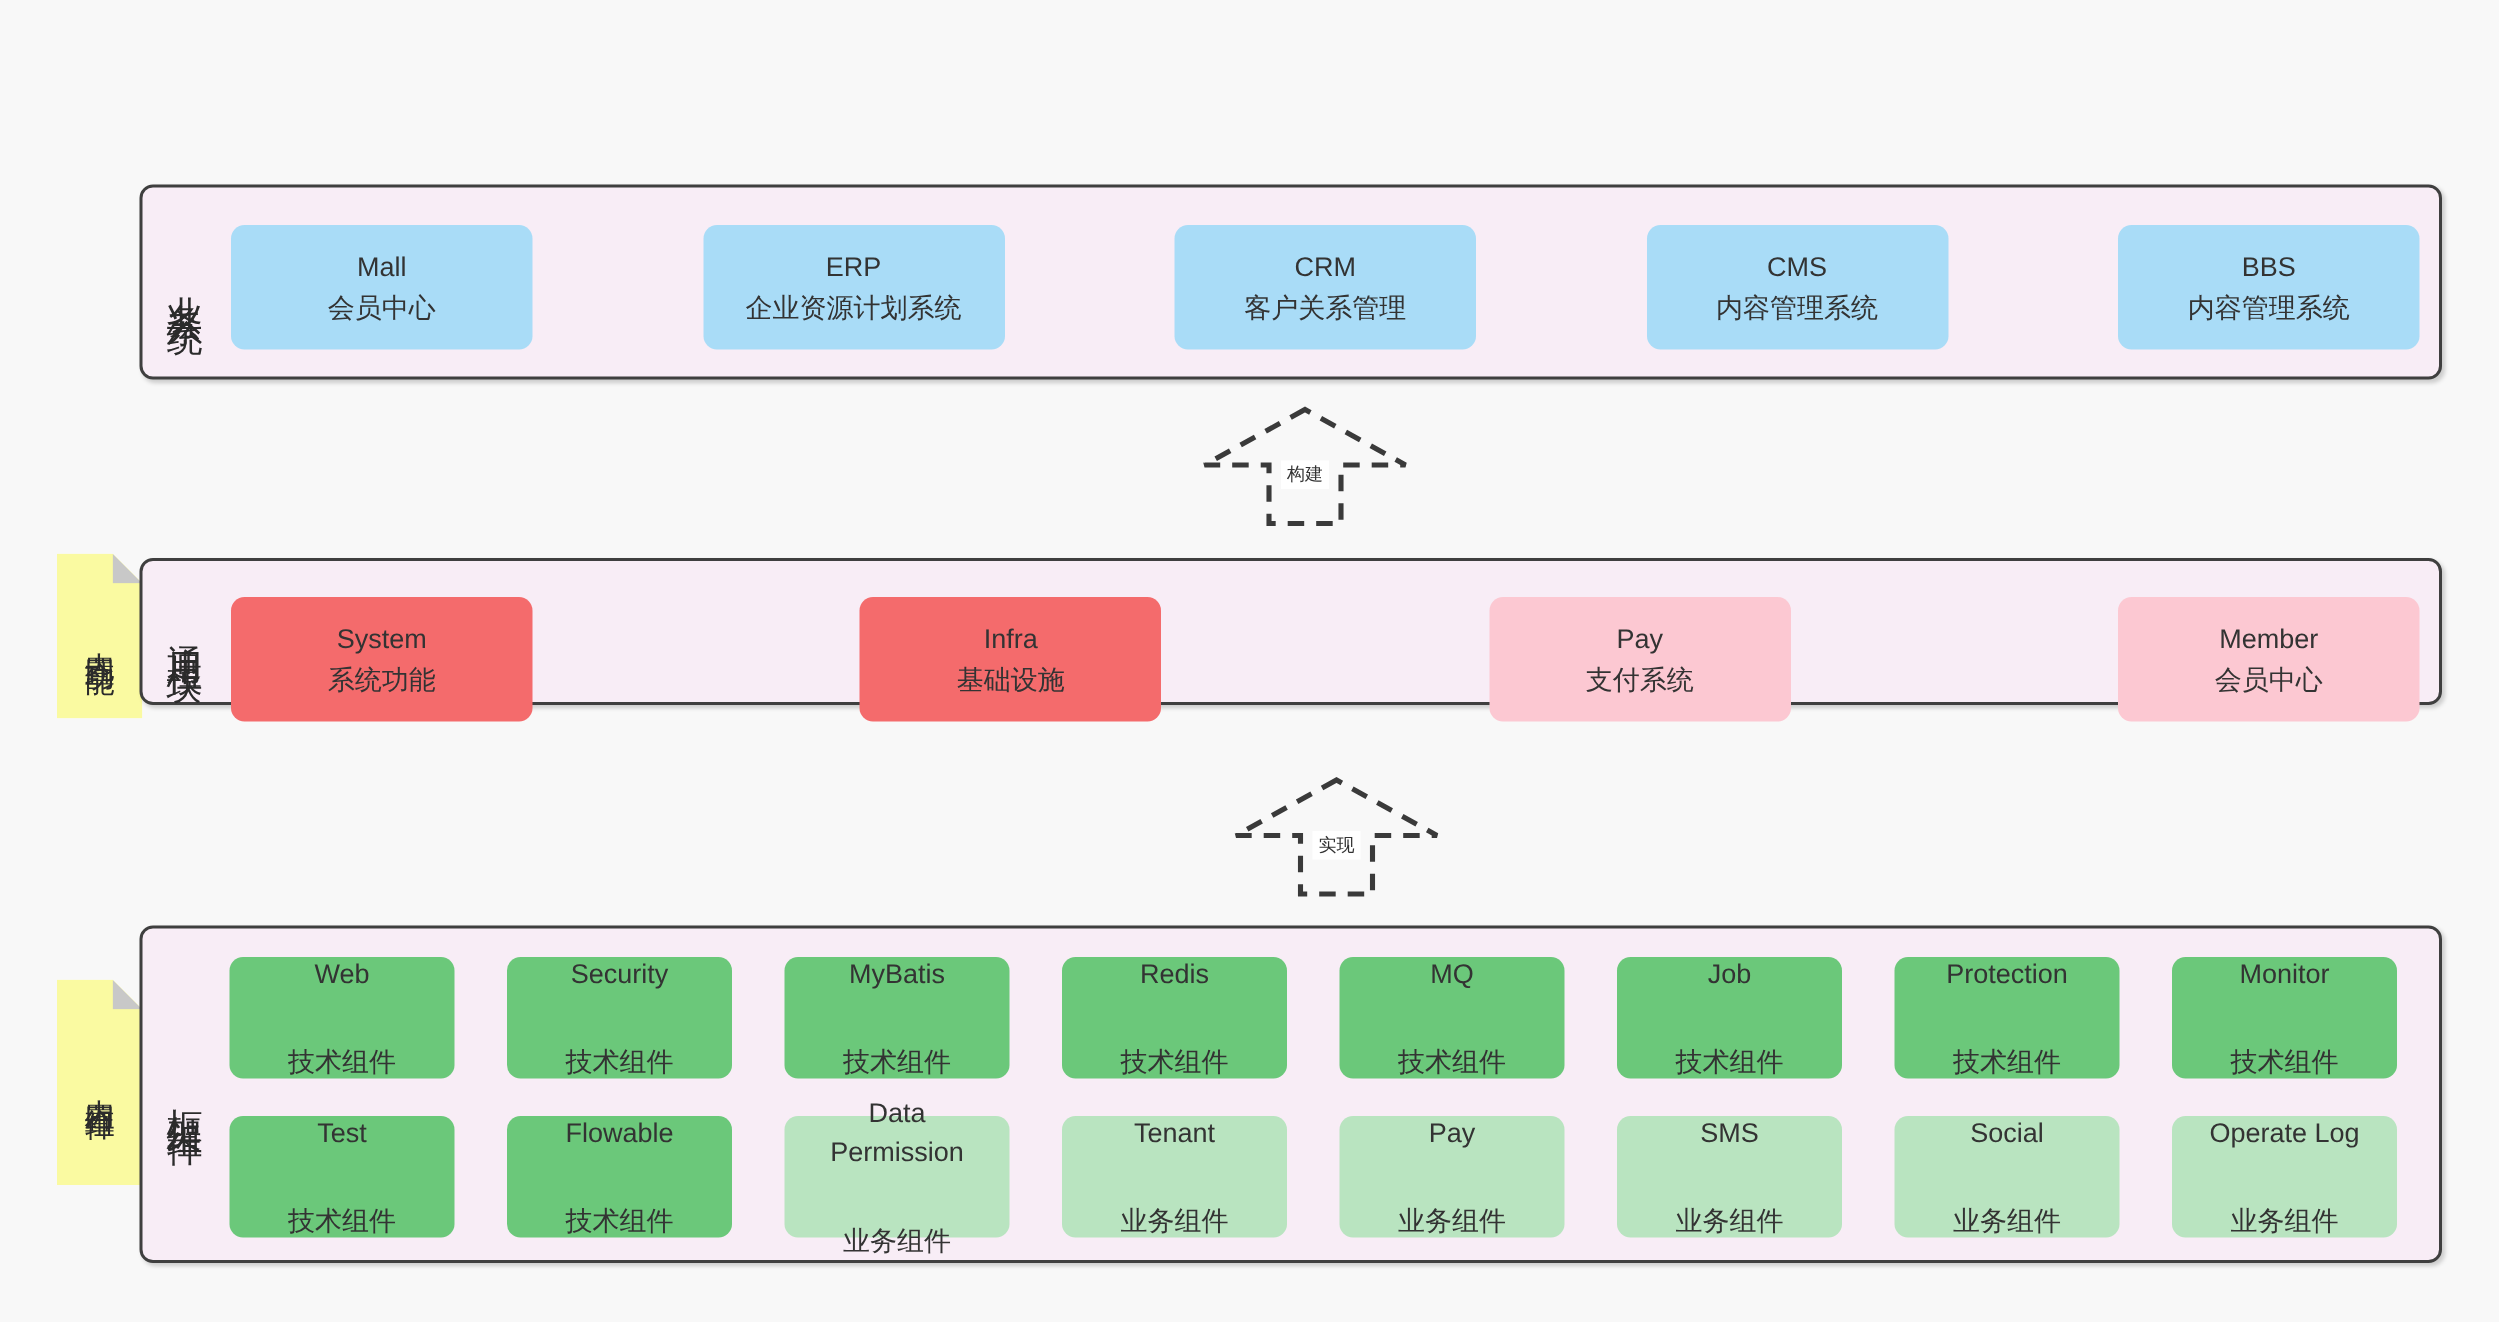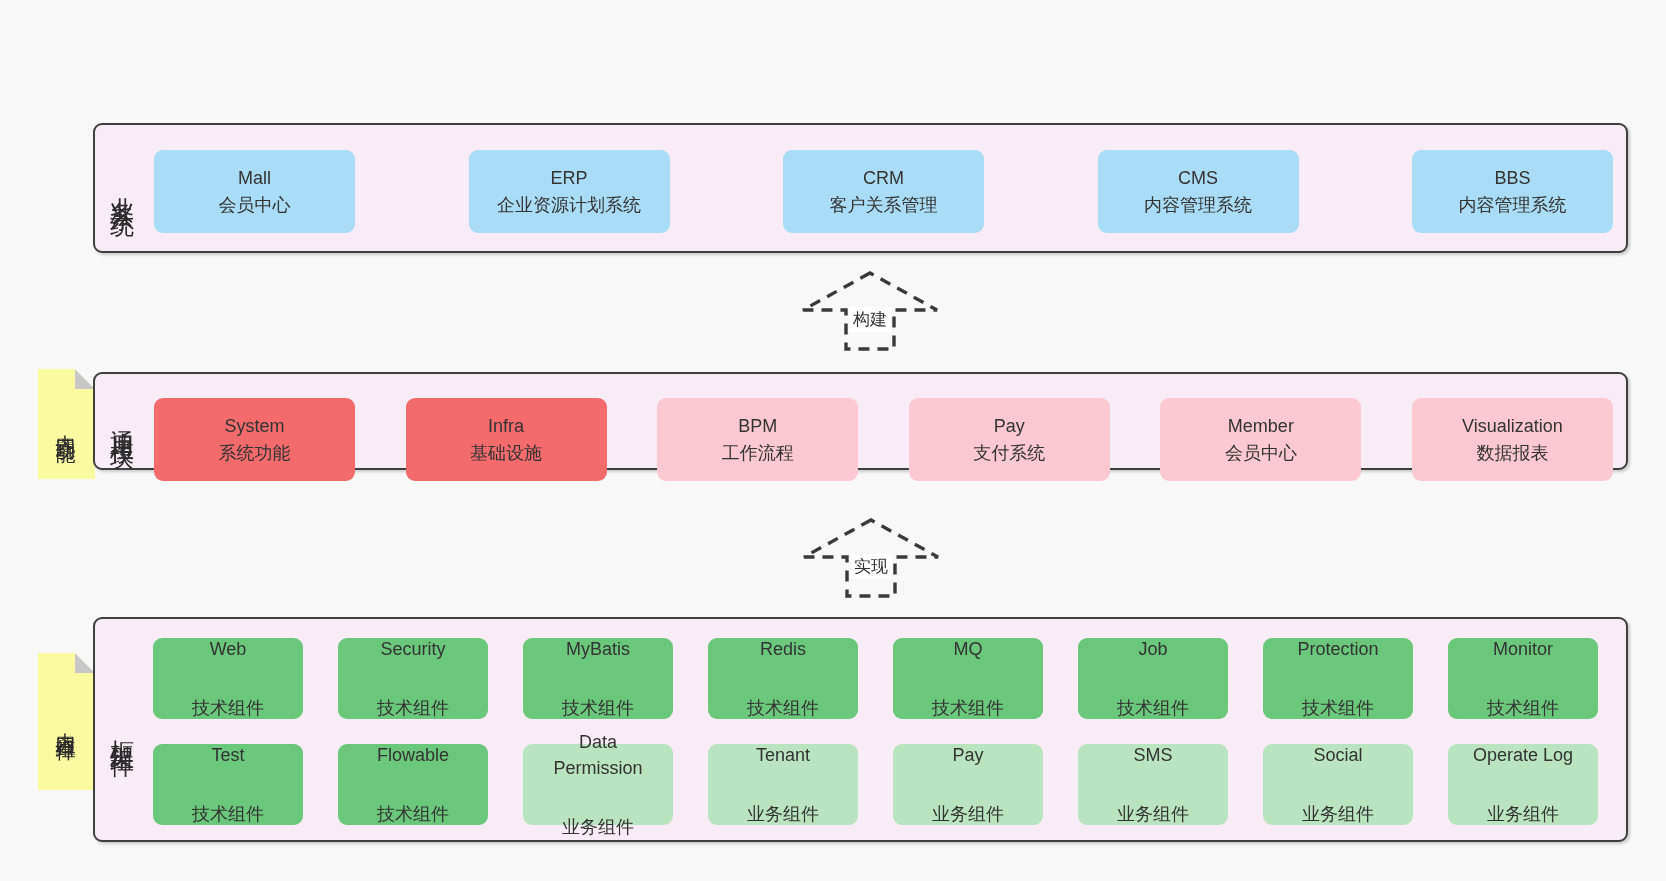--- a/index.html
+++ b/index.html
@@ -98,36 +98,36 @@
     text-orientation: upright;
     font-size: 20px;
     letter-spacing: 3px;
     color: #2b2b2b;
     white-space: nowrap;
   }
 
   
   .arrow { position: absolute; width: 138px; height: 80px; z-index: 1; }
   #arrow-build     { left: 801px; top: 271px; }
-  #arrow-implement { left: 802px; top: 518px; }
+  #arrow-implement { left: 822px; top: 518px; }
   .arrow svg { position: absolute; left: 0; top: 0; overflow: visible; }
   .arrow polygon {
     fill: none;
     stroke: var(--arrow, #3a3a3a);
     stroke-width: 3.4;
     stroke-dasharray: 11 8;
   }
   .arrow-label {
     position: absolute;
     left: 50%;
     top: 36px;
     transform: translateX(-50%);
     background: var(--arrow-label-bg, #fff);
     padding: 1px 4px;
-    font-size: 17px;
+    font-size: 12px;
     color: #333;
     white-space: nowrap;
   }
 </style>
 </head>
 <body>
 
 <div class="canvas">
 
   <div class="tab" id="tab-modules">
@@ -180,34 +180,26 @@
         <div class="row">
           <div class="box box-red">
             <div>System</div>
             <div>系统功能</div>
           </div>
           <div class="box box-red">
             <div>Infra</div>
             <div>基础设施</div>
           </div>
           <div class="box box-pink">
-            <div>BPM</div>
-            <div>工作流程</div>
-          </div>
-          <div class="box box-pink">
             <div>Pay</div>
             <div>支付系统</div>
           </div>
           <div class="box box-pink">
             <div>Member</div>
             <div>会员中心</div>
-          </div>
-          <div class="box box-pink">
-            <div>Visualization</div>
-            <div>数据报表</div>
           </div>
         </div>
       </div>
   </section>
 
   <div class="arrow" id="arrow-implement">
     <svg width="138" height="80" viewBox="0 0 138 80" aria-hidden="true">
       <polygon points="69,2 2,39 45,39 45,78 93,78 93,39 136,39"></polygon>
     </svg>
     <div class="arrow-label">实现</div>

